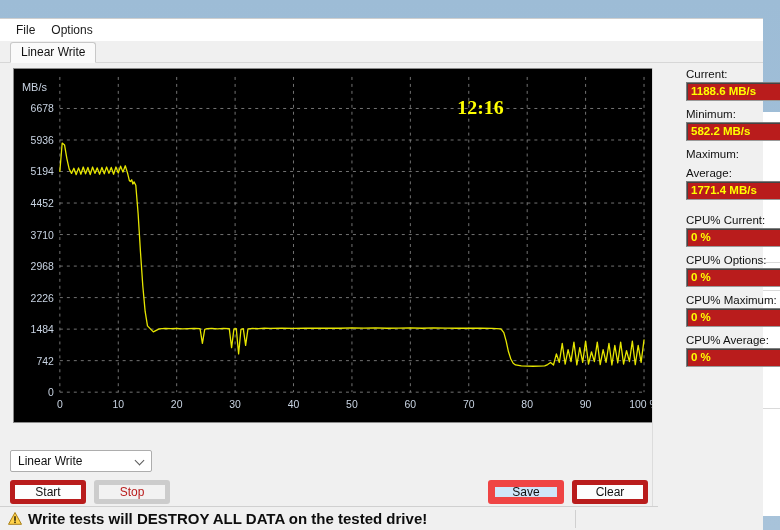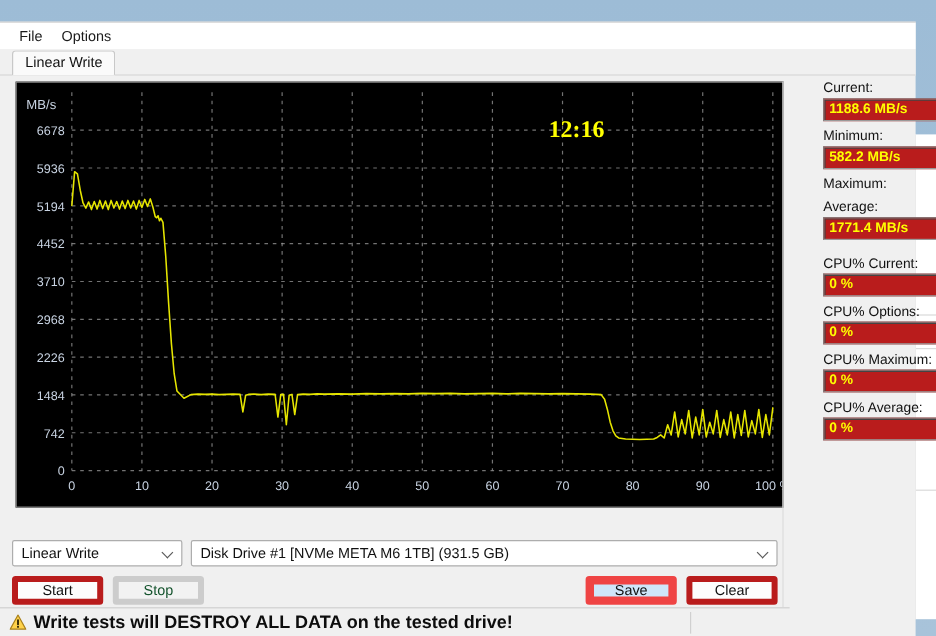--- a/index.html
+++ b/index.html
@@ -133,21 +133,21 @@
   .row2 { display: flex; align-items: center; gap: 8px; }
   .btn {
     height: 24px; min-width: 76px;
     background: #fdfdfd;
     border: 5px solid #b91c1c;
     border-radius: 3px;
     font-size: 12px; color: #111;
     display: flex; align-items: center; justify-content: center;
     cursor: default;
   }
-  .btn.disabled { color: #14532d; background: #f2f2f2; border-color: #cccccc; }
+  .btn.disabled { color: #b91c1c; background: #f2f2f2; border-color: #cccccc; }
   .btn.primary {
     background: #cfe6f9;
     border: 7px solid #ef4444;
     box-shadow: 0 0 0 1px #cfe6f9 inset;
   }
   .spacer { flex: 1 1 auto; }
 
   
   .warnbar {
     position: absolute; left: 0; bottom: 0; width: 658px; height: 24px;
@@ -293,24 +293,20 @@
 
 
       </div>
 
       <div class="controls">
         <div class="row1">
           <div class="combo narrow">
             <span>Linear Write</span>
             <span class="chev"></span>
           </div>
-          <div class="combo wide">
-            <span>Disk Drive #1  [NVMe   META M6 1TB]  (931.5 GB)</span>
-            <span class="chev"></span>
-          </div>
         </div>
         <div class="row2">
           <div class="btn">Start</div>
           <div class="btn disabled">Stop</div>
           <div class="spacer"></div>
           <div class="btn primary">Save</div>
           <div class="btn">Clear</div>
         </div>
       </div>
 

